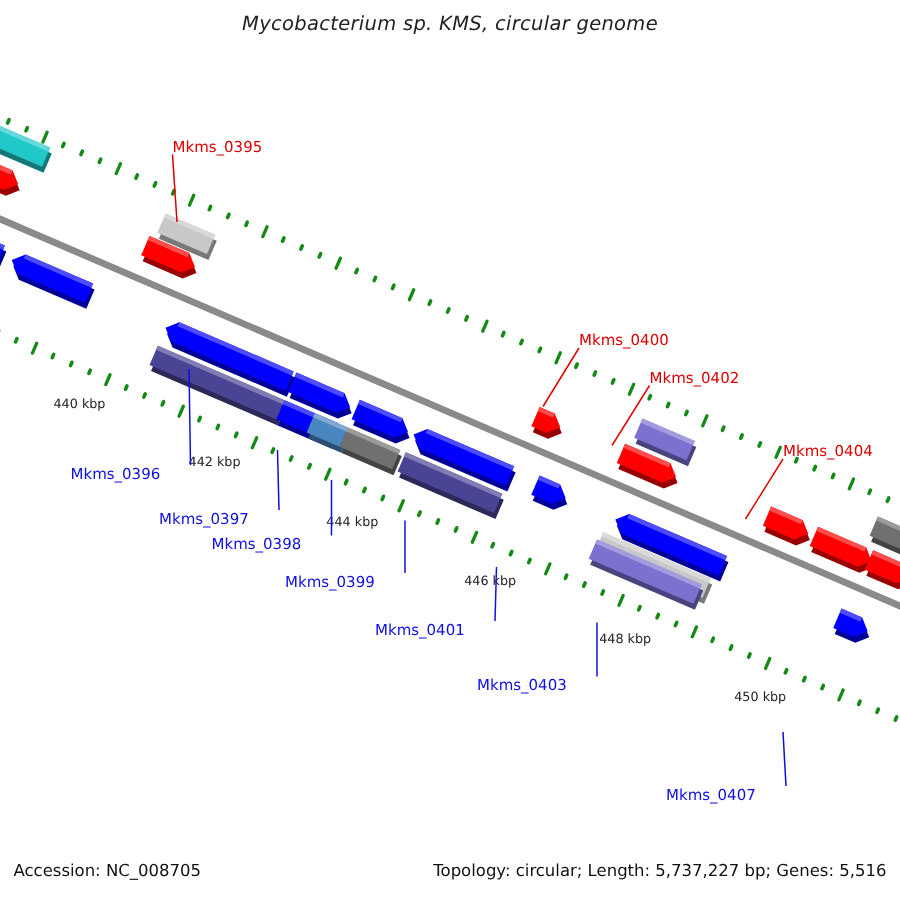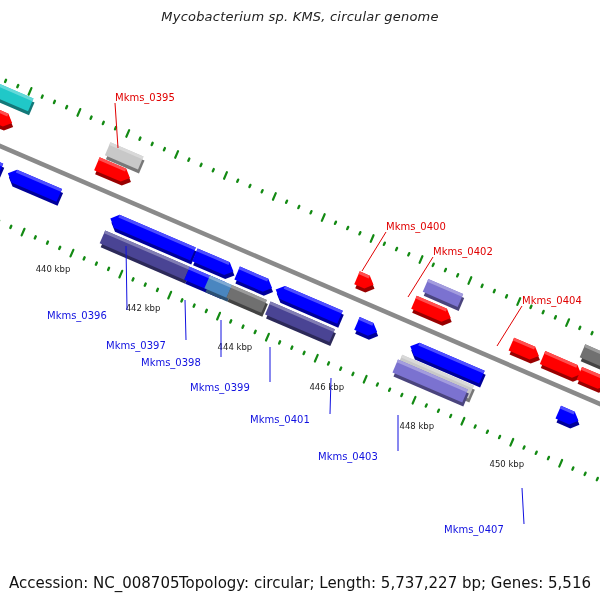--- a/index.html
+++ b/index.html
@@ -1,20 +1,20 @@
 <!DOCTYPE html>
 <html><head>
 <meta charset="utf-8">
 <style>
   html, body { margin: 0; padding: 0; background: #ffffff; }
   body { width: 600px; height: 600px; position: relative; overflow: hidden;
          font-family: "DejaVu Sans", sans-serif; }
   .title { position: absolute; top: 9px; left: 0; width: 600px; text-align: center;
            font-style: italic; font-size: 13px; color: #222; letter-spacing: 0.2px; }
-  .footer { position: absolute; top: 574px; font-size: 15px; color: #111; }
+  .footer { position: absolute; top: 574px; font-size: 11px; color: #111; }
   .footer.left { left: 9px; }
   .footer.right { right: 9px; }
   svg { position: absolute; left: 0; top: 0; }
   .kbp { font-size: 8.5px; fill: #222; font-family: "DejaVu Sans", sans-serif; }
   .glabel { font-size: 10px; font-family: "DejaVu Sans", sans-serif; }
 </style>
 </head>
 <body>
 
 <div class="title">Mycobacterium sp. KMS, circular genome</div>

